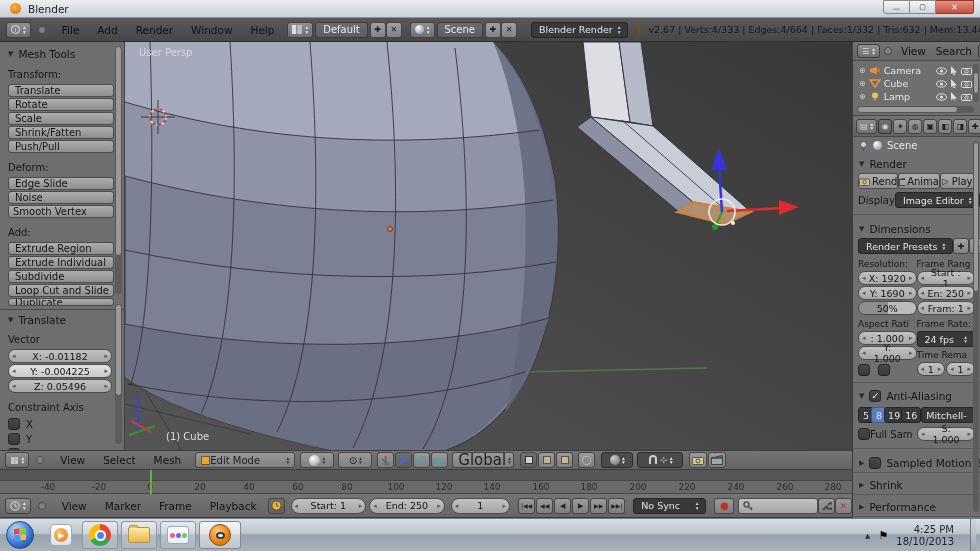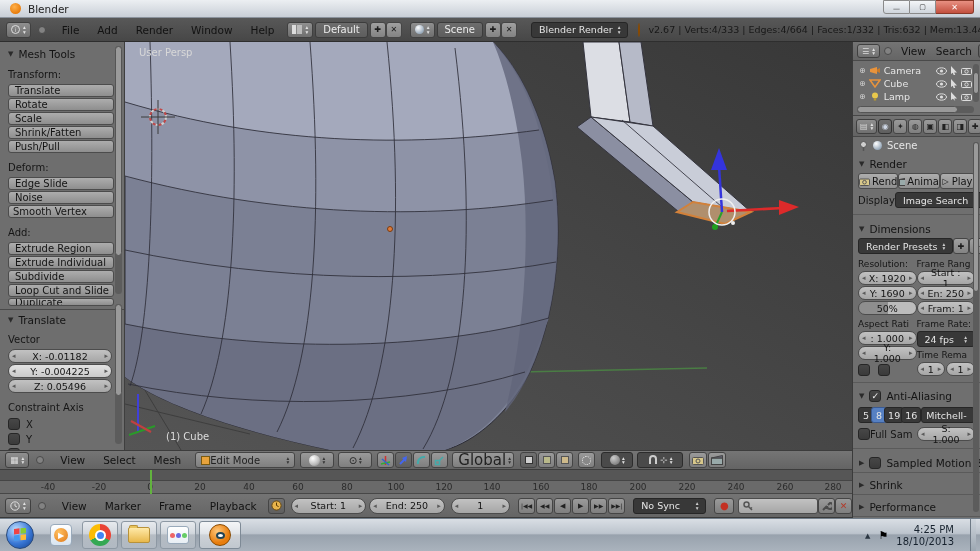--- a/index.html
+++ b/index.html
@@ -581,21 +581,21 @@
         <span>Anima</span>
       </span>
     <span class="btnl" style="flex:1;height:16px;gap:3px">
         <span style="font-size:8px">▷</span>
         <span>Play</span>
       </span>
   </div>
   <div class="prow">
     <span class="lab">Display</span>
     <span class="ddk" style="flex:1;justify-content:space-between">
-        <span>Image Search</span>
+        <span>Image Editor</span>
         <span class="ud dk2">
           <span>▴</span>
           <span>▾</span>
         </span>
       </span>
   </div>
 
   <div class="ph" style="padding:8px 0 0 6px;border-top:1px solid #5a5a5a;margin-top:6px">
       <span class="tri">▼</span>
       <span>Dimensions</span>

